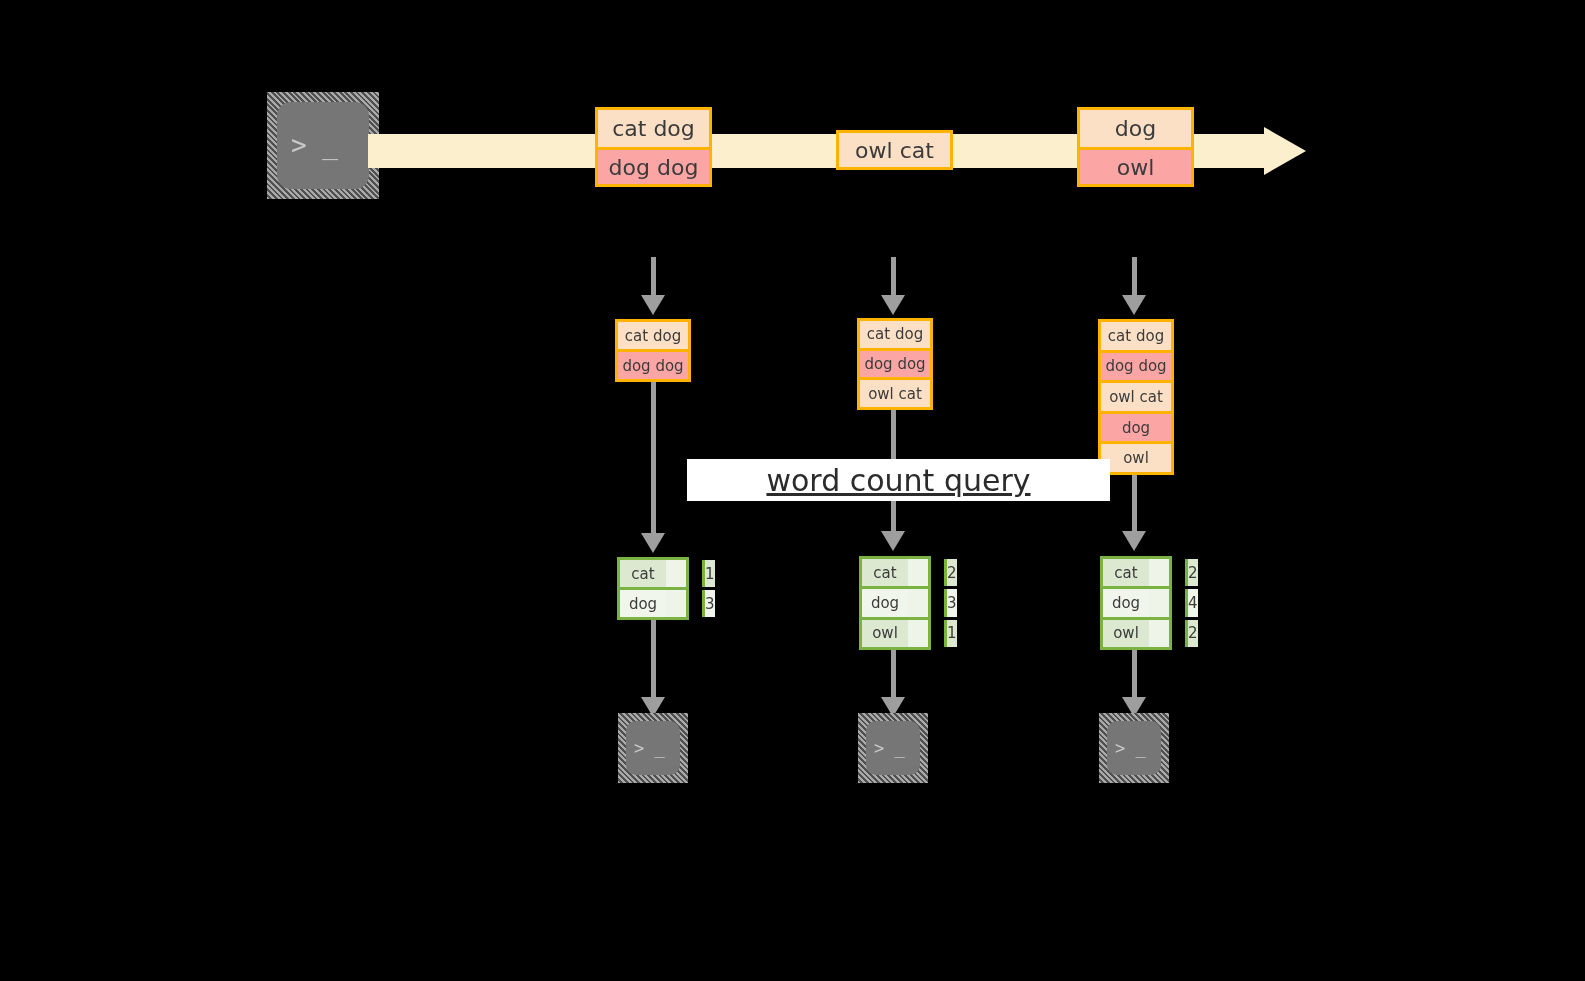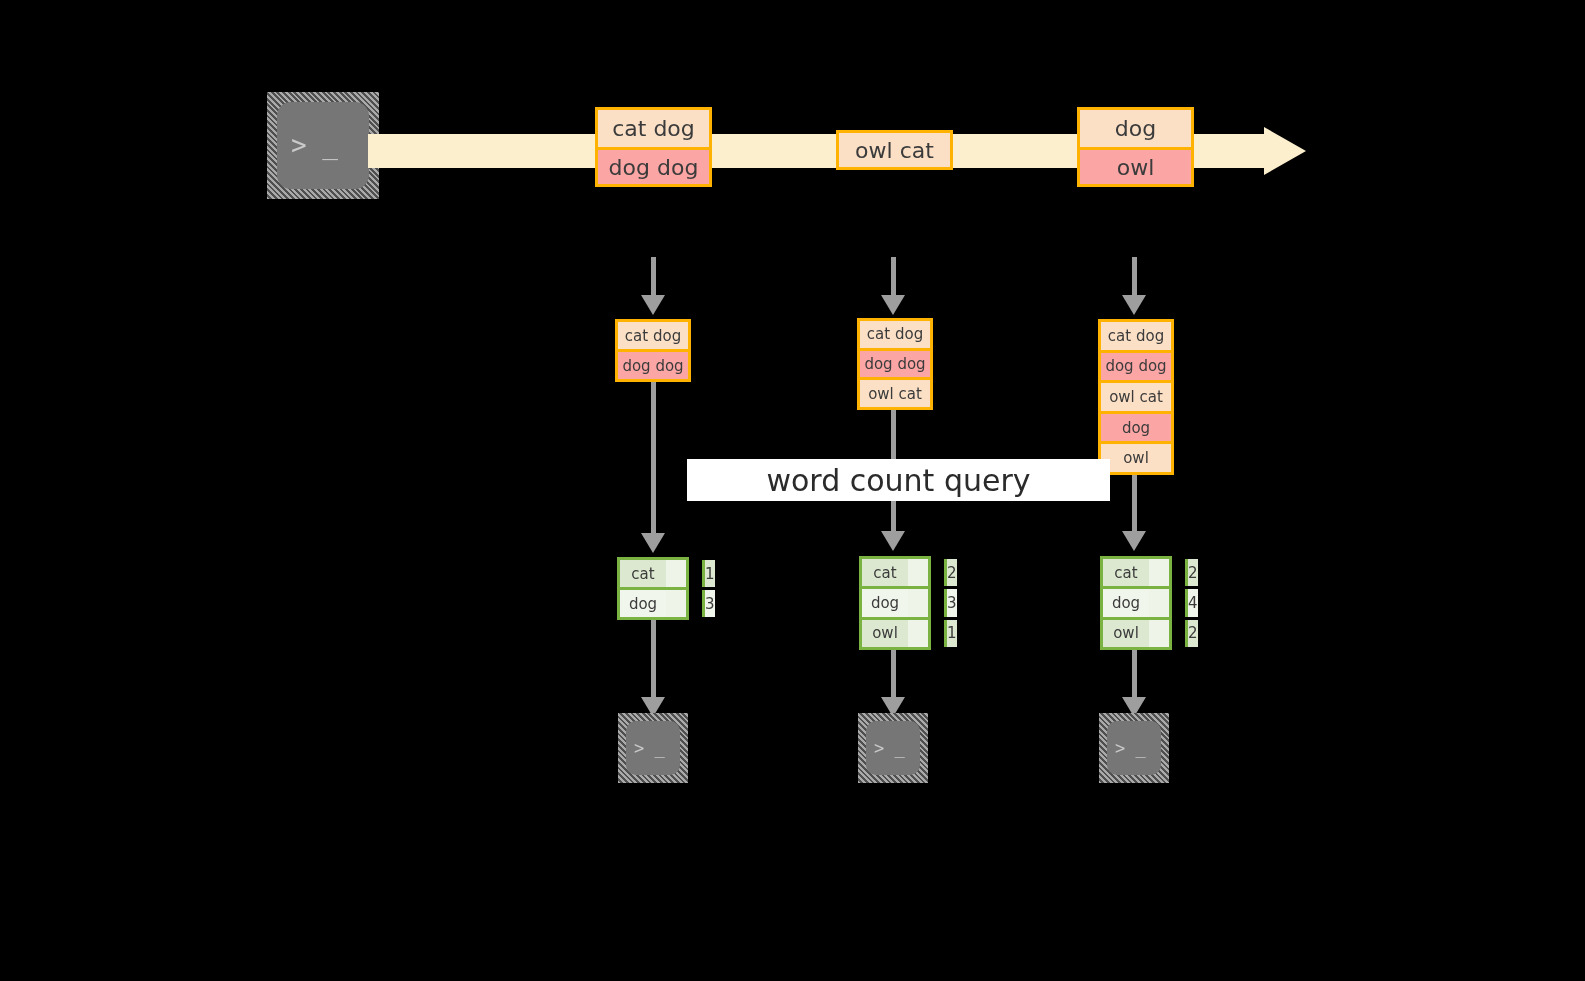--- a/index.html
+++ b/index.html
@@ -177,21 +177,21 @@
 
   <div class="ashaft" style="left:651px;top:382px;height:151px;"></div>
   <div class="ahead" style="left:641px;top:533px;"></div>
 
   <div class="ashaft" style="left:891px;top:410px;height:121px;"></div>
   <div class="ahead" style="left:881px;top:531px;"></div>
 
   <div class="ashaft" style="left:1132px;top:475px;height:56px;"></div>
   <div class="ahead" style="left:1122px;top:531px;"></div>
 
-  <div class="qlabel" style="left:687px;top:459px;width:423px;height:42px;font-size:30px;">
+  <div class="qlabel" style="left:687px;top:459px;width:423px;height:42px;font-size:30px;text-decoration:underline;">
     <span>word count query</span>
   </div>
 
   <div class="res" style="left:617px;top:557px;width:72px;height:63px;font-size:15px;">
     <div class="row a">
       <div class="c word">cat</div>
       <div class="c cnt">1</div>
     </div>
     <div class="row b">
       <div class="c word">dog</div>

